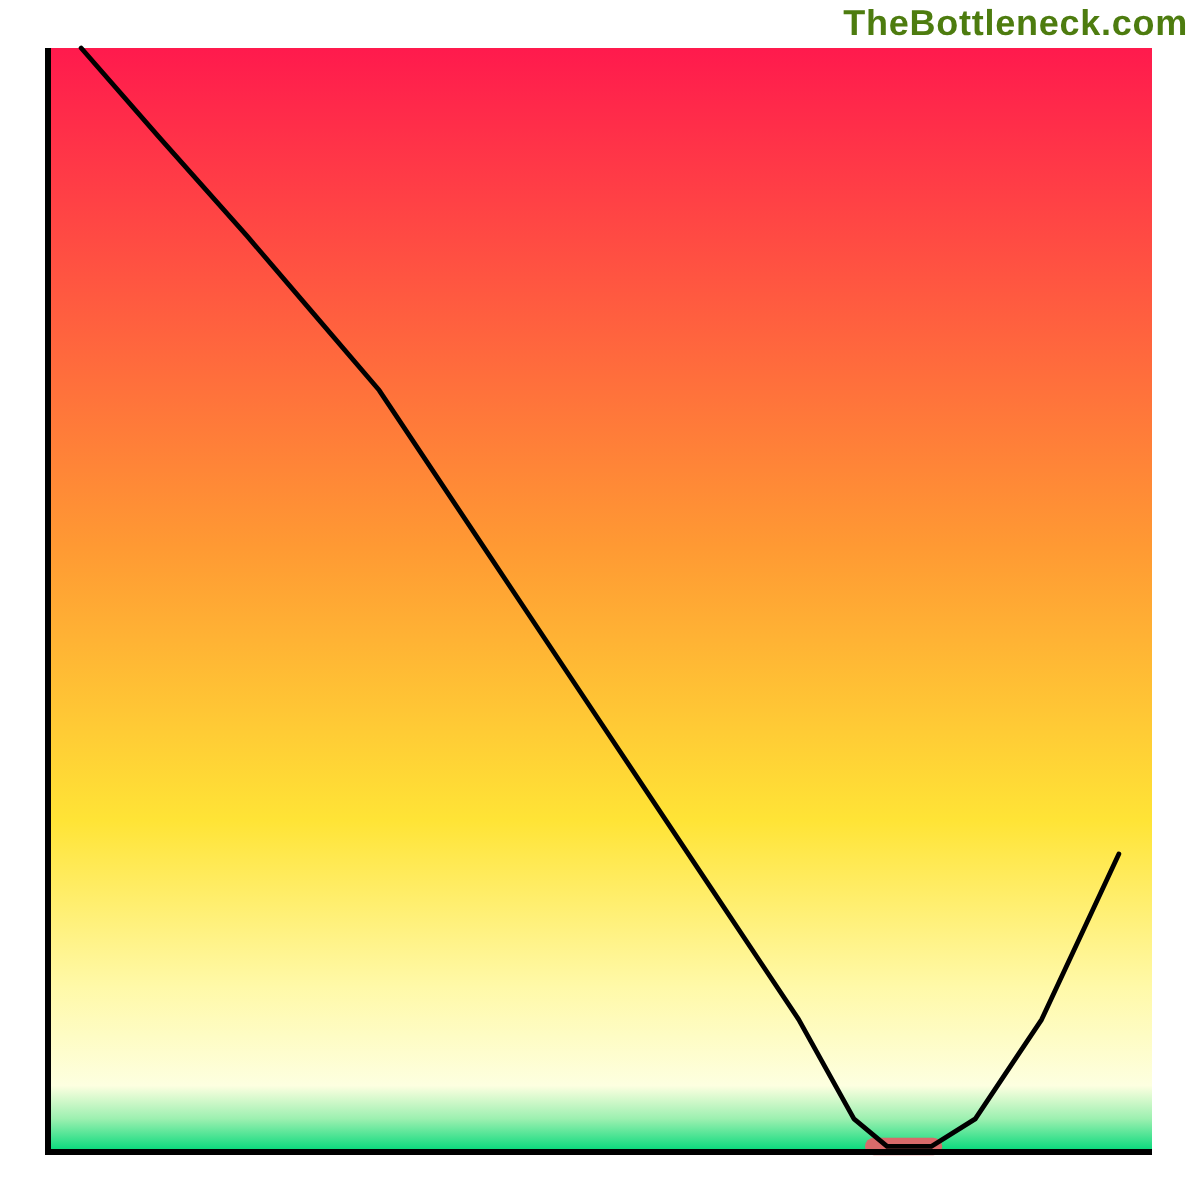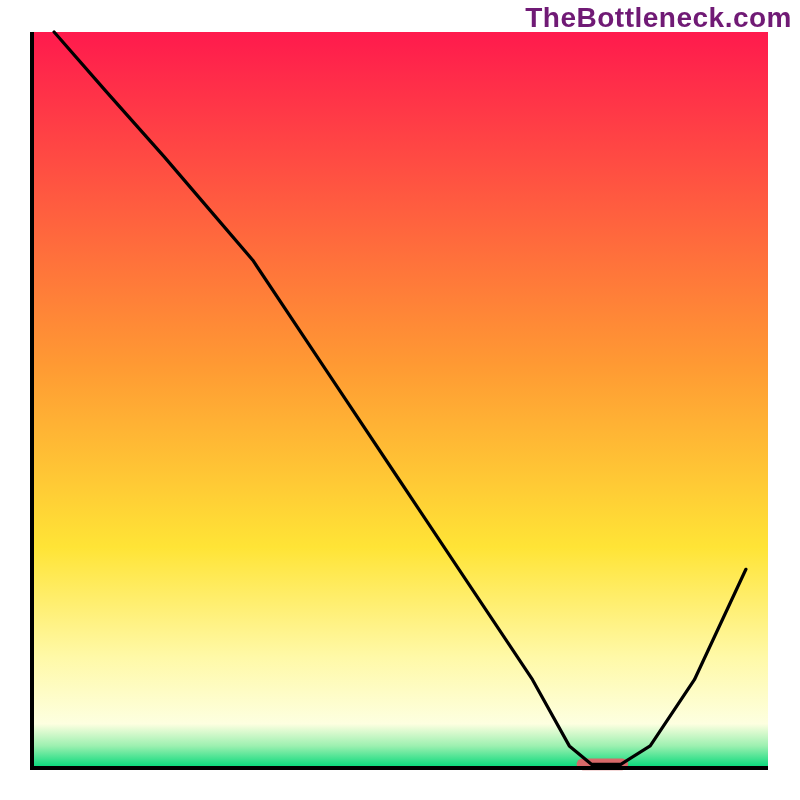--- a/index.html
+++ b/index.html
@@ -12,23 +12,23 @@
   }
   .wrap {
     position: relative;
     width: 800px;
     height: 800px;
   }
   .watermark {
     position: absolute;
     top: 2px;
     right: 8px;
-    font-size: 28px;
+    font-size: 24px;
     font-weight: bold;
-    color: #701a75;
+    color: #4d7c0f;
     letter-spacing: 0.5px;
     z-index: 10;
   }
   svg.plot {
     position: absolute;
     left: 0;
     top: 0;
   }
 </style>
 </head>

